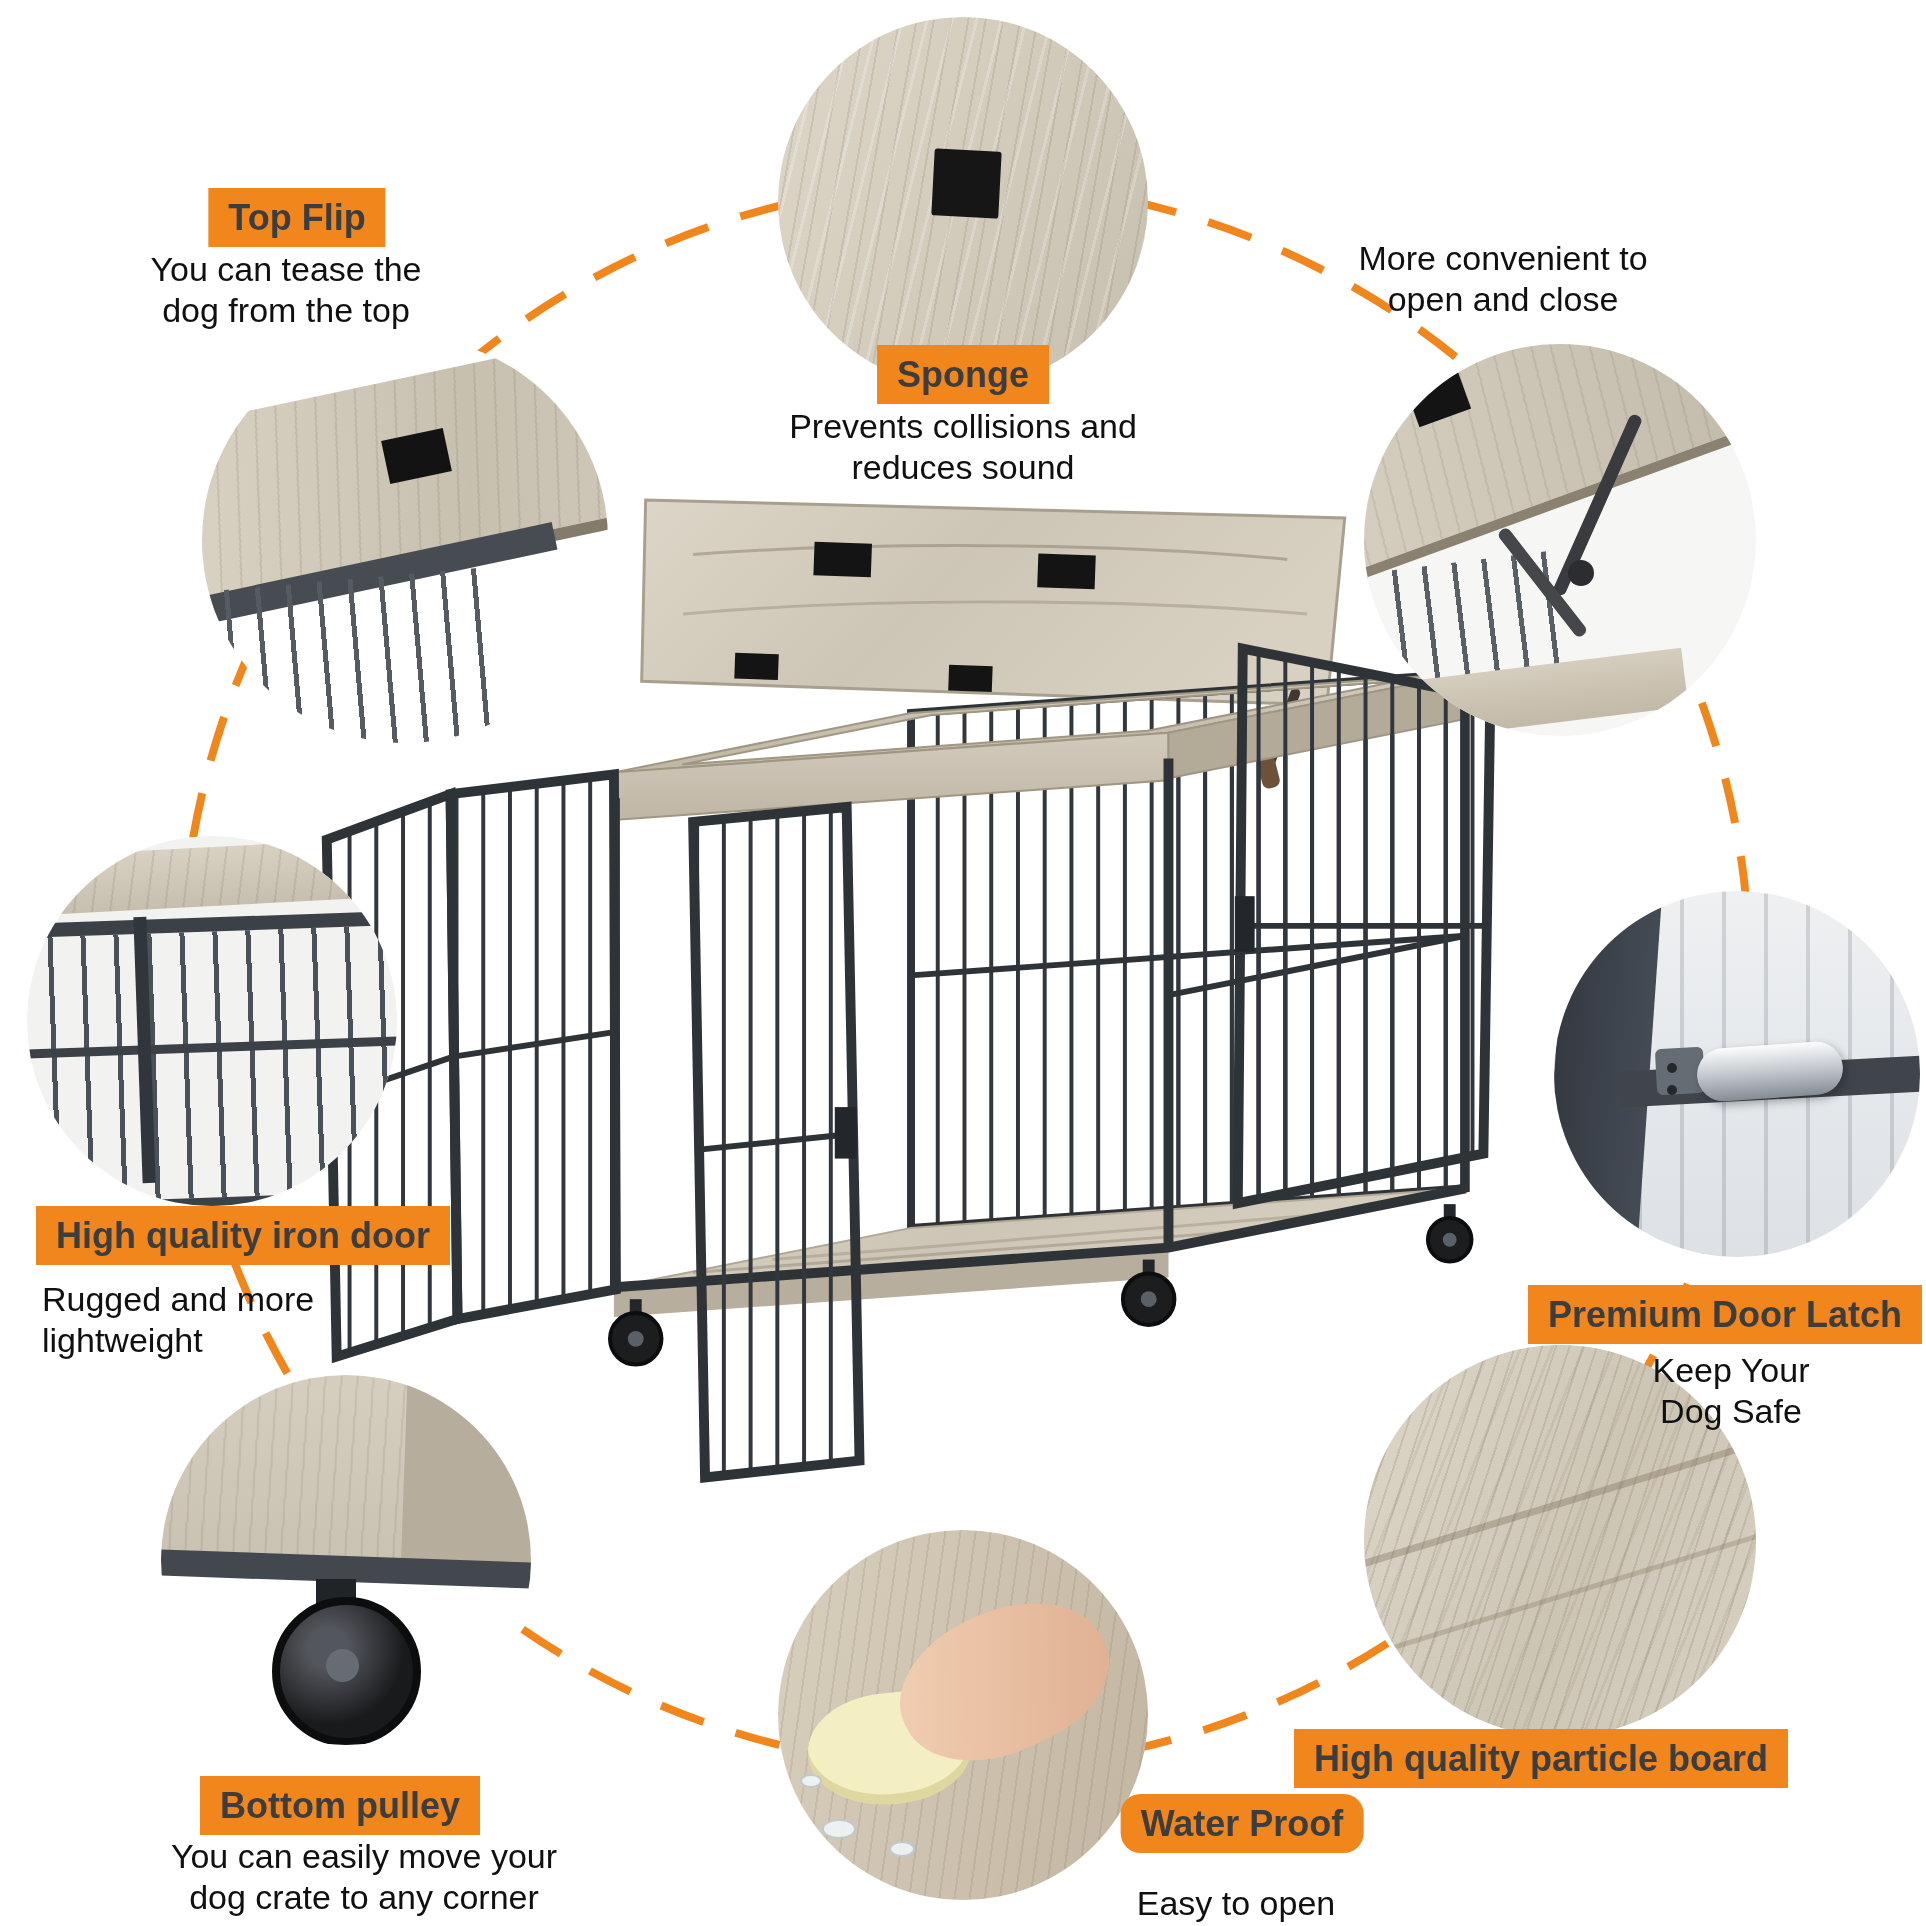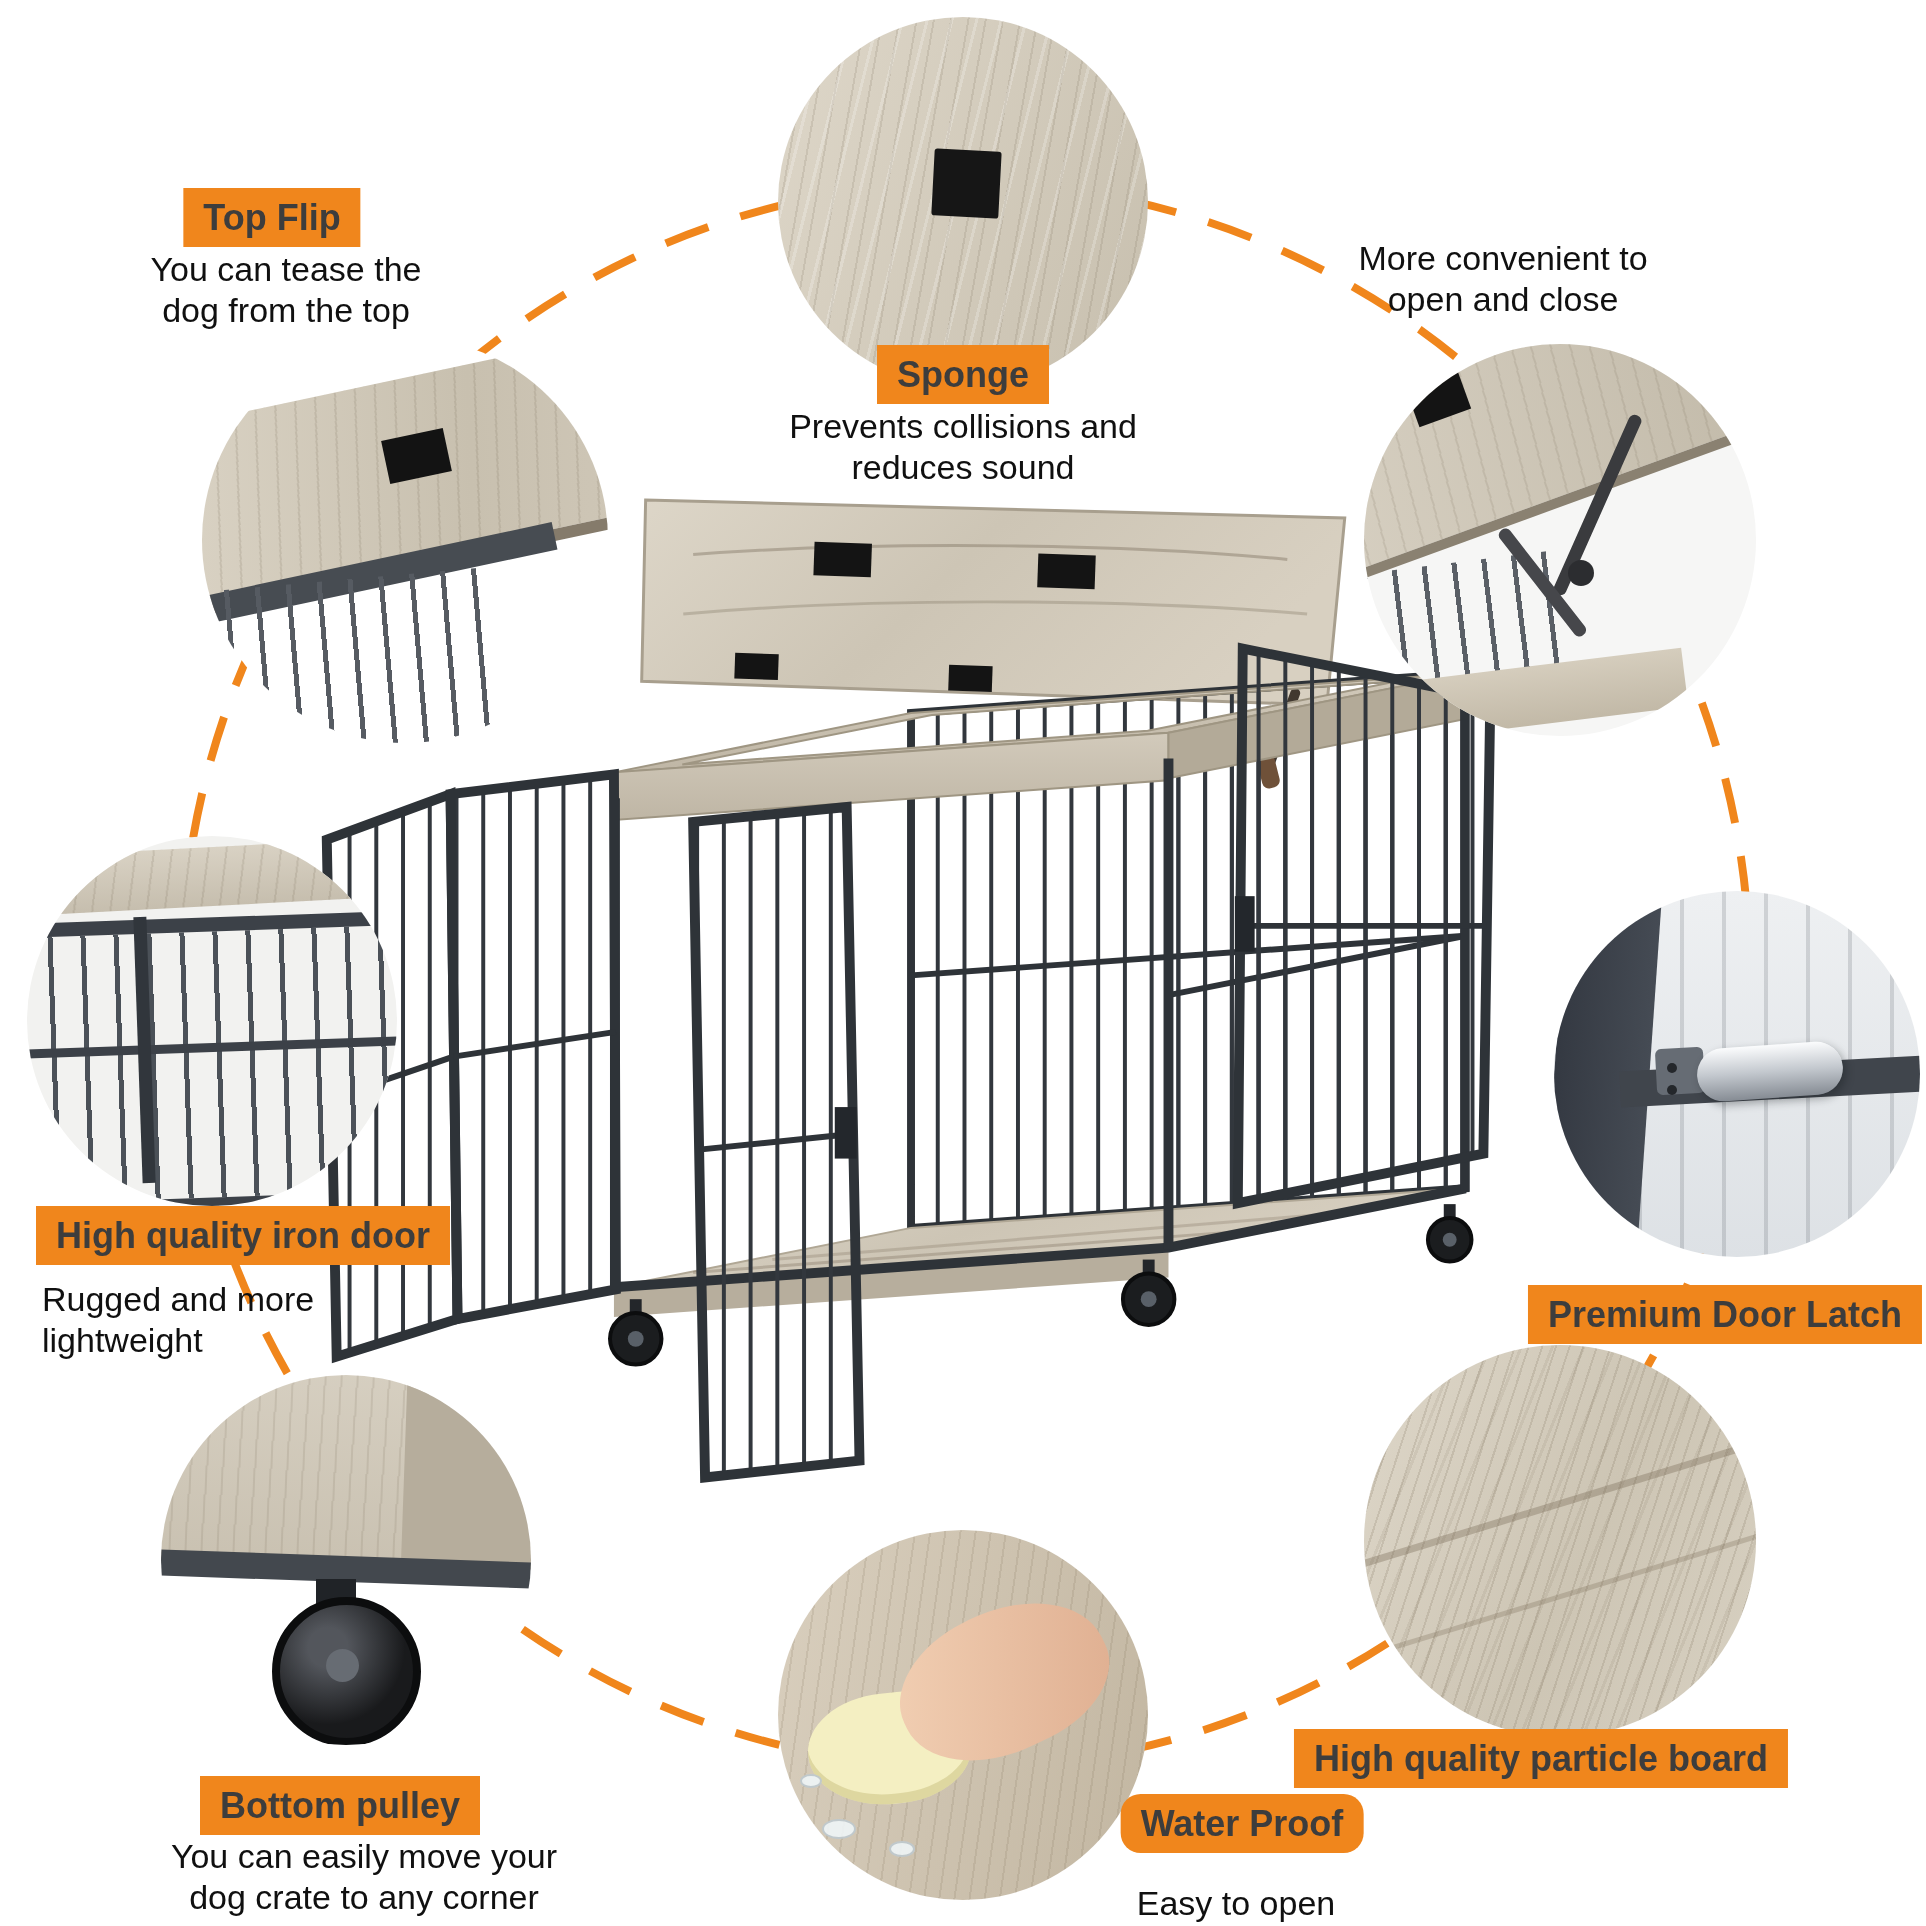--- a/index.html
+++ b/index.html
@@ -92,21 +92,21 @@
 
   #c-board{left:1364px;top:1345px;width:392px;height:392px;
      background:repeating-linear-gradient(108deg,rgba(126,113,92,.20) 0 2px,rgba(0,0,0,0) 2px 13px),
                 repeating-linear-gradient(112deg,rgba(126,113,92,.12) 0 3px,rgba(0,0,0,0) 3px 29px),
                 linear-gradient(115deg,#ded7c9,#cdc5b4 55%,#d8d1c2);}
   #c-board .streak{left:-10%;top:38%;width:130%;height:7px;background:rgba(118,104,82,.35);
      transform:rotate(-17deg);border-radius:4px;}
   #c-board .streak2{left:-10%;top:62%;width:130%;height:5px;background:rgba(118,104,82,.28);transform:rotate(-17deg);}
 
   
-  #l-topflip{left:272px;top:188px;}      #d-topflip{left:286px;top:249px;}
+  #l-topflip{left:297px;top:188px;}      #d-topflip{left:286px;top:249px;}
   #l-sponge{left:963px;top:345px;}       #d-sponge{left:963px;top:406px;}
   #l-rod{left:1503px;top:188px;}         #d-rod{left:1503px;top:238px;}
   #l-irondoor{left:36px;top:1206px;}     #d-irondoor{left:42px;top:1279px;}
   #l-latch{left:1725px;top:1285px;}      #d-latch{left:1731px;top:1350px;}
   #l-pulley{left:340px;top:1776px;}      #d-pulley{left:364px;top:1836px;}
   #l-water{left:1242px;top:1794px;border-radius:20px;}      #d-water{left:1236px;top:1883px;}
   #l-board{left:1541px;top:1729px;}
 </style>
 </head>
 <body>
@@ -278,20 +278,21 @@
 reduces sound</div>
 
   <div class="desc" id="d-rod">More convenient to
 open and close</div>
 
   <div class="tag left-anchored" id="l-irondoor">High quality iron door</div>
   <div class="desc left-anchored" id="d-irondoor">Rugged and more
 lightweight</div>
 
   <div class="tag" id="l-latch">Premium Door Latch</div>
+  <div class="desc" id="d-latch">Keep Your Dog Safe</div>
 
   <div class="tag" id="l-pulley">Bottom pulley</div>
   <div class="desc" id="d-pulley">You can easily move your
 dog crate to any corner</div>
 
   <div class="tag" id="l-water">Water Proof</div>
   <div class="desc" id="d-water">Easy to open</div>
 
   <div class="tag" id="l-board">High quality particle board</div>
 

